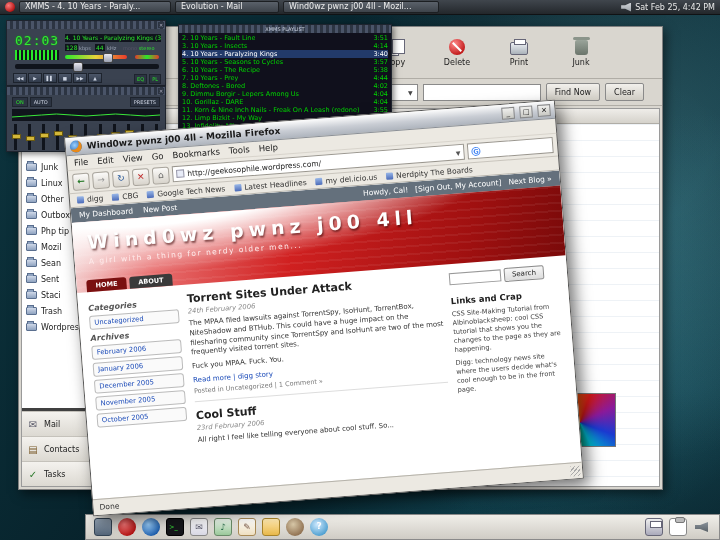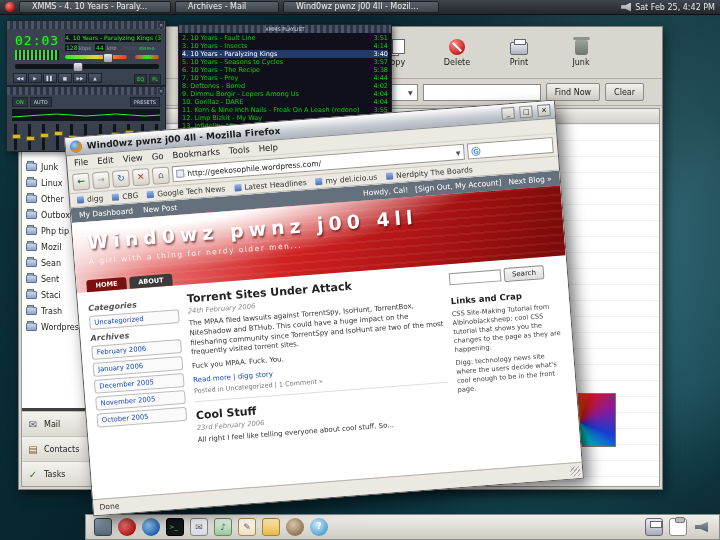--- a/index.html
+++ b/index.html
@@ -11,21 +11,21 @@
       radial-gradient(circle at 78% 55%, rgba(90,180,195,.22) 0 8%, transparent 38%),
       radial-gradient(ellipse at 96% 72%, rgba(40,120,140,.32), transparent 50%),
       linear-gradient(125deg,#0d3640 0%,#07222b 45%,#0b313c 75%,#061b22 100%);}
 
   
   .top-panel{position:absolute;top:0;left:0;right:0;height:15px;z-index:70;
     background:linear-gradient(#40464d,#23272b);display:flex;align-items:center;gap:4px;
     padding:0 5px;font-size:8px;color:#e8e8e8;border-bottom:1px solid #101214;}
   .menu-icon{width:10px;height:10px;border-radius:50%;flex:none;
     background:radial-gradient(circle at 35% 35%,#ff7a7a,#b01010 75%);}
-  .task-btn{height:12px;line-height:10px;padding:0 12px;flex:none;
+  .task-btn{height:12px;line-height:10px;padding:0 5px;flex:none;
     background:linear-gradient(#5a616a,#3d434a);border:1px solid #1c1f22;border-radius:2px;
     white-space:nowrap;overflow:hidden;color:#eee;font-size:8px;}
   .tb-w1{width:152px;}.tb-w2{width:104px;}.tb-w3{width:156px;}
   .panel-spacer{flex:1;}
   .speaker-icon{width:10px;height:9px;flex:none;background:linear-gradient(#cfd3d8,#9aa0a6);
     clip-path:polygon(0 30%,40% 30%,100% 0,100% 100%,40% 70%,0 70%);}
   .clock{font-size:8px;white-space:nowrap;}
 
   
   .evo{position:absolute;left:18px;top:26px;width:645px;height:464px;z-index:10;
@@ -603,20 +603,20 @@
     <div class="ti ti-help"></div>
     <div class="tray-sp"></div>
     <div class="ti ti-printer"></div>
     <div class="ti ti-clip"></div>
     <div class="ti ti-vol"></div>
   </div>
 
   <div class="top-panel">
     <div class="menu-icon"></div>
     <div class="task-btn tb-w1">XMMS - 4. 10 Years - Paraly...</div>
-    <div class="task-btn tb-w2">Archives - Mail</div>
+    <div class="task-btn tb-w2">Evolution - Mail</div>
     <div class="task-btn tb-w3">Wind0wz pwnz j00 4ll - Mozil...</div>
     <div class="panel-spacer"></div>
     <div class="speaker-icon"></div>
     <div class="clock">Sat Feb 25, 4:42 PM</div>
   </div>
 
 </div>
 
 </body></html>

